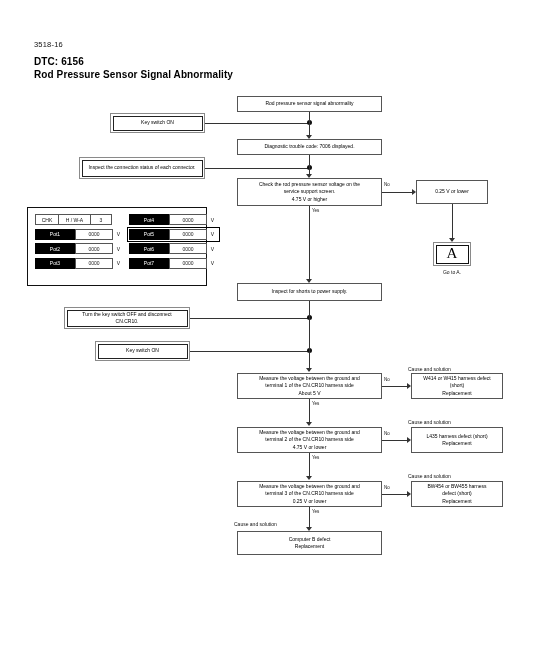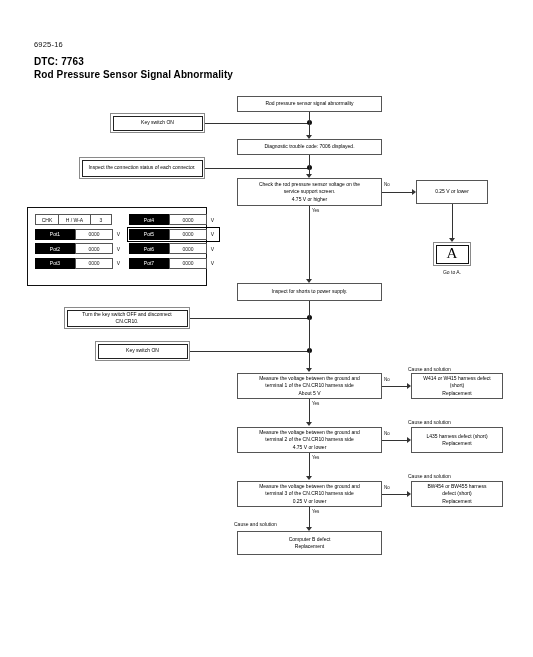--- a/index.html
+++ b/index.html
@@ -218,22 +218,22 @@
   }
   .hdr-cell.c1 { width: 24px; }
   .hdr-cell.c2 { width: 33px; }
   .hdr-cell.c3 { width: 22px; }
 </style>
 </head>
 <body>
 
 <div class="page">
 
-  <div class="page-code">6925-16</div>
-  <div class="dtc-line">DTC: 7763</div>
+  <div class="page-code">3518-16</div>
+  <div class="dtc-line">DTC: 6156</div>
   <div class="dtc-title">Rod Pressure Sensor Signal Abnormality</div>
 
   <div class="node" style="left:237px; top:96px; width:145px; height:16px;">
     <span>Rod pressure sensor signal abnormality</span>
   </div>
 
   <div class="node action" style="left:110px; top:113px; width:95px; height:20px;">
     <div class="inner">
         <span>Key switch ON</span>
       </div>

